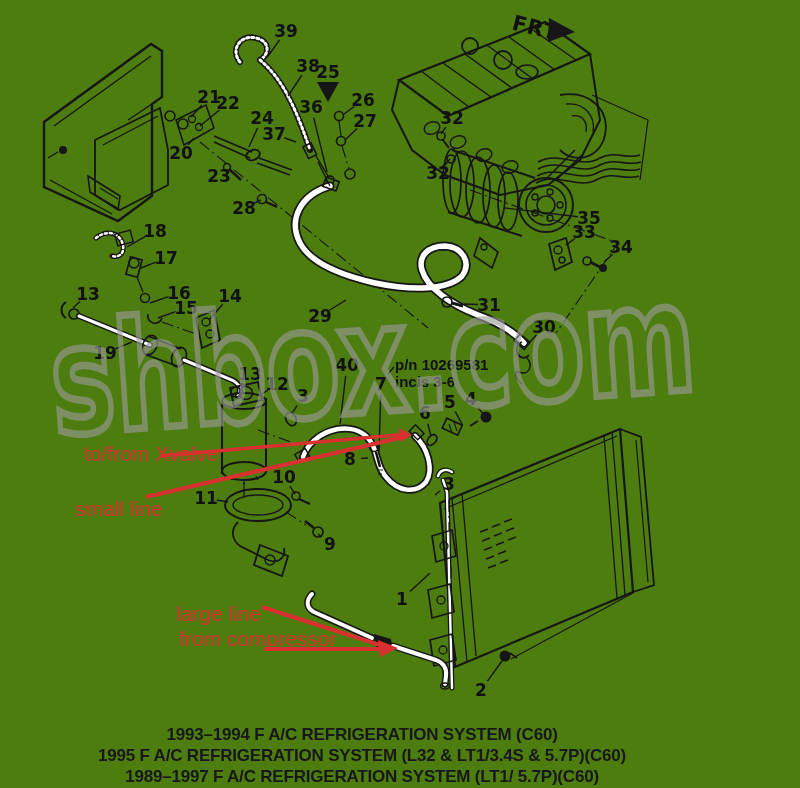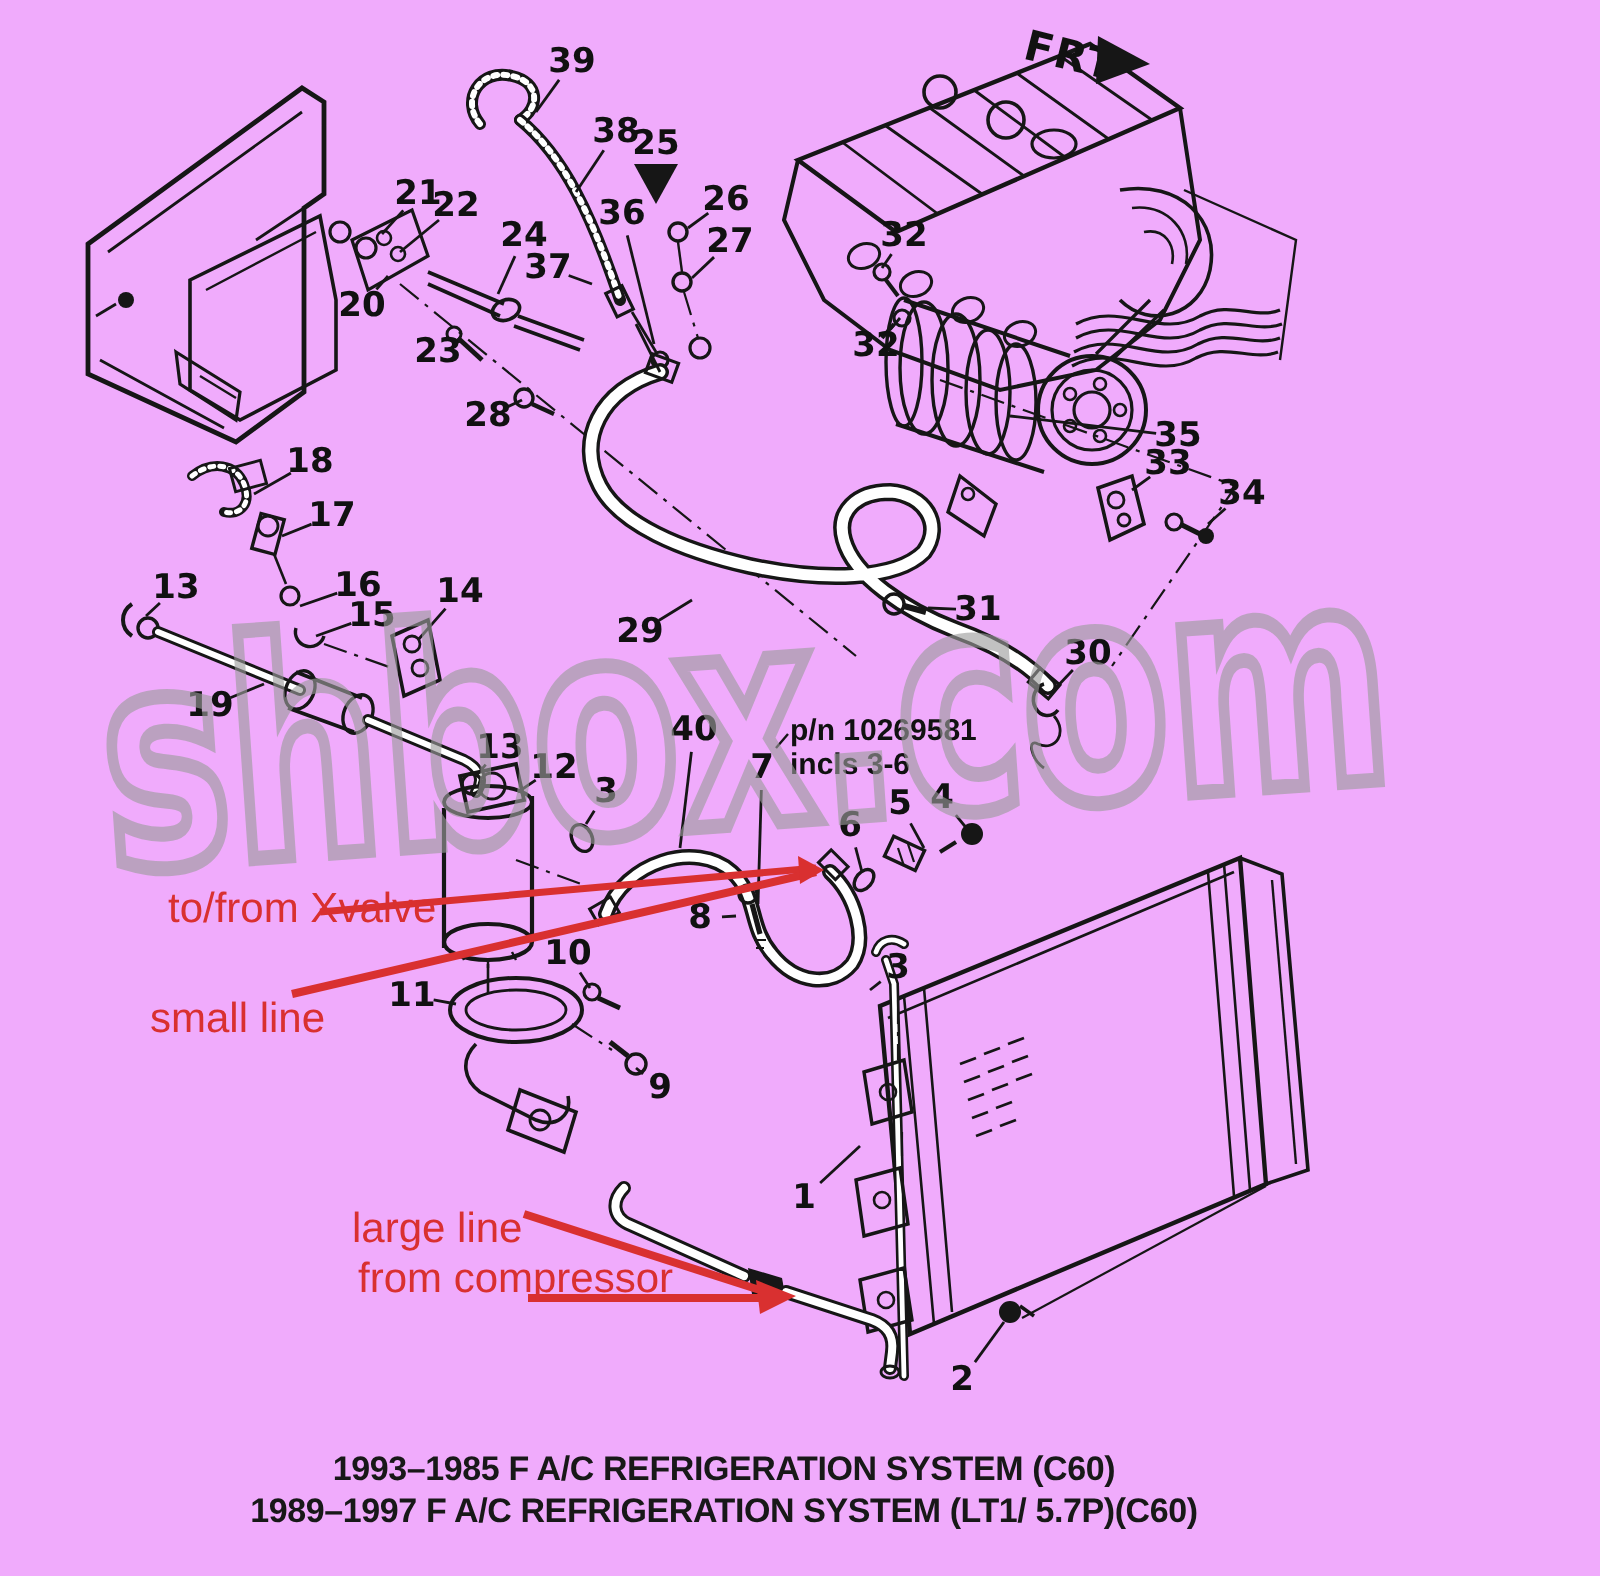--- a/index.html
+++ b/index.html
@@ -1,16 +1,16 @@
 <!DOCTYPE html>
 <html style="--red: #d93030; --wm: #9c9c9c;"><head>
 <meta charset="utf-8">
 <style>
   html,body{margin:0;padding:0;background:#ffffff;}
-  .stage{position:relative;width:800px;height:788px;background:#f0abfc;overflow:hidden;
+  .stage{position:relative;width:800px;height:788px;background:#4d7c0f;overflow:hidden;
          font-family:"Liberation Sans", sans-serif;}
   svg{position:absolute;left:0;top:0;}
   .ink{stroke:#161616;fill:none;}
   .tube-b{stroke:#161616;fill:none;stroke-linecap:round;}
   .tube-w{stroke:#ffffff;fill:none;stroke-linecap:round;}
   .dashdot{stroke:#161616;fill:none;stroke-width:1.1;stroke-dasharray:12 4 2 4;}
   .leader{stroke:#161616;stroke-width:1.4;}
   .callout{font:bold 17px "DejaVu Sans", sans-serif;fill:#111;text-anchor:middle;}
   .pn{font:bold 15px "Liberation Sans", sans-serif;fill:#111;}
   .frt{font:bold 21px "DejaVu Sans", sans-serif;fill:#111;letter-spacing:1px;}
@@ -352,16 +352,17 @@
     <path class="red-line" stroke-width="4" d="M264 649 L386 649"></path>
     <polygon class="red-fill" points="398,648 378,640 380,657"></polygon>
     <text class="red-text" x="84" y="461">to/from Xvalve</text>
     <text class="red-text" x="75" y="516">small line</text>
     <text class="red-text" x="176" y="621">large line</text>
     <text class="red-text" x="179" y="646">from compressor</text>
   </g>
 </svg>
 
 <div class="captions">
-  <div>1993–1985 F A/C REFRIGERATION SYSTEM (C60)</div>
+  <div>1993–1994 F A/C REFRIGERATION SYSTEM (C60)</div>
+  <div>1995 F A/C REFRIGERATION SYSTEM (L32 &amp; LT1/3.4S &amp; 5.7P)(C60)</div>
   <div>1989–1997 F A/C REFRIGERATION SYSTEM (LT1/ 5.7P)(C60)</div>
 </div>
 </div>
 
 </body></html>

